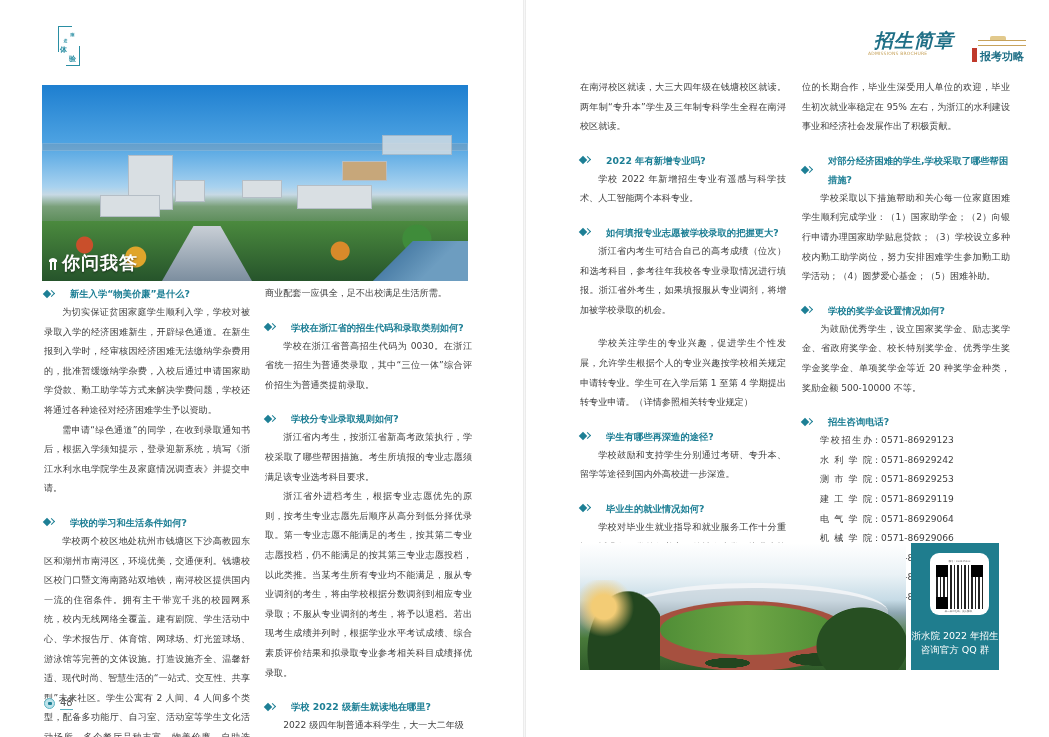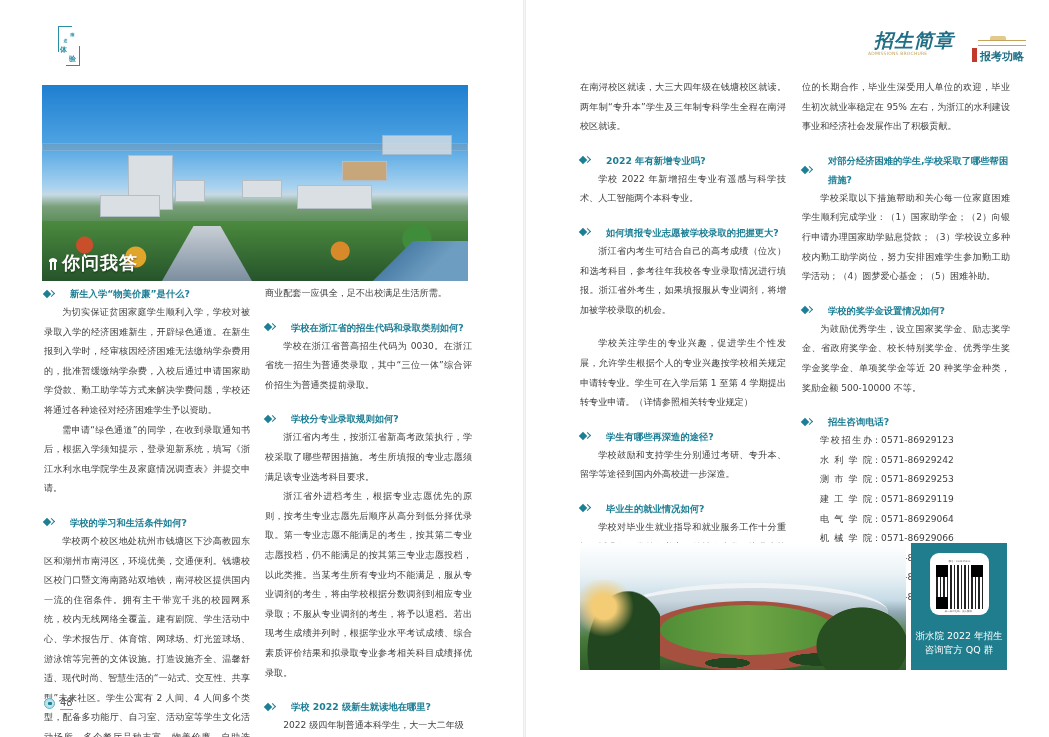--- a/index.html
+++ b/index.html
@@ -88,21 +88,21 @@
   .stadium .trees-l { position: absolute; left: 0; bottom: 0; width: 80px; height: 90px;
         background: radial-gradient(circle at 30% 30%, #f3cc75 0 12px, transparent 30px),
                     radial-gradient(ellipse at 60% 80%, #22461f 0 40px, transparent 41px); }
   .stadium .trees-r { position: absolute; right: 0; bottom: 0; width: 110px; height: 80px;
         background: radial-gradient(ellipse at 60% 70%, #274f22 0 45px, transparent 46px); }
   .stadium .trees-m { position: absolute; left: 125px; bottom: 0; width: 150px; height: 35px;
         background: radial-gradient(ellipse at 15% 80%, #22461f 0 22px, transparent 23px),
                     radial-gradient(ellipse at 75% 70%, #22461f 0 28px, transparent 29px); }
 
   
-  .qr-card { position: absolute; left: 911px; top: 543px; width: 96px; height: 127px; background: #1f7d8e; }
+  .qr-card { position: absolute; left: 911px; top: 543px; width: 88px; height: 127px; background: #1f7d8e; }
   .qr-card .qr-box { position: absolute; left: 19px; top: 10px; width: 59px; height: 62px; background: #fff; border-radius: 9px; padding: 7px 6px; }
   .qr-card .qr-id { font-size: 2.5px; color: #666; text-align: center; line-height: 4px; }
   .qr-card .qr-code { width: 47px; height: 44px; margin: 1px auto 0;
         background:
           linear-gradient(#000,#000) 0 0/12px 12px no-repeat,
           linear-gradient(#000,#000) 35px 0/12px 12px no-repeat,
           linear-gradient(#000,#000) 0 32px/12px 12px no-repeat,
           repeating-linear-gradient(90deg, #222 0 2px, #fff 2px 4px, #222 4px 5px, #fff 5px 7px),
           #fff; }
   .qr-card .qr-hint { font-size: 2.5px; color: #666; text-align: center; margin-top: 1px; }

